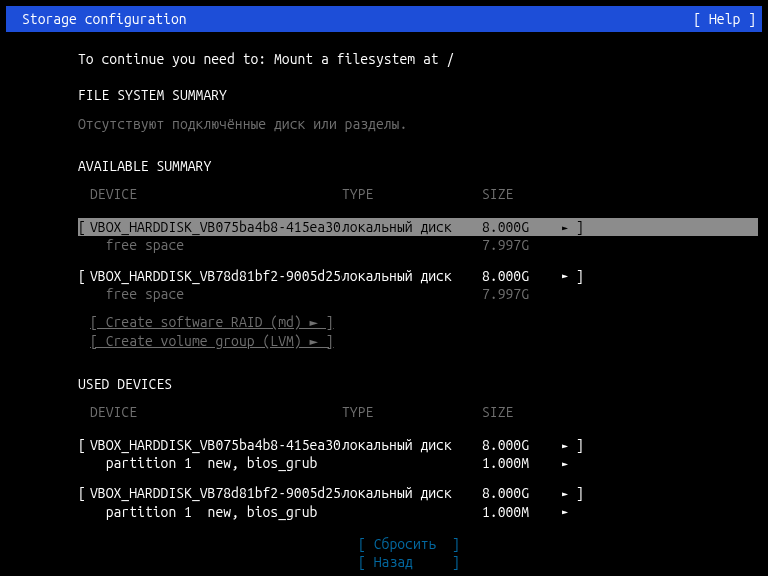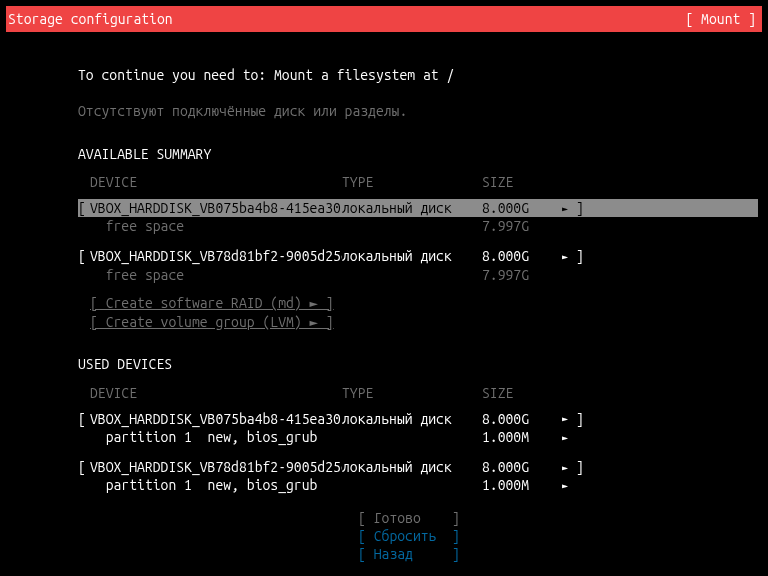--- a/index.html
+++ b/index.html
@@ -8,40 +8,40 @@
     font-family:"Ubuntu Mono","DejaVu Sans Mono","Courier New",monospace;
     font-size:14px;
     line-height:1.3;
     color:#e5e5e5;
     width:768px;
     height:576px;
     overflow:hidden;
   }
   .screen { width:768px; height:576px; display:flex; flex-direction:column; }
   .titlebar {
-    background:#ef4444;
+    background:#1d4ed8;
     color:#fff;
     display:flex;
     justify-content:space-between;
-    padding:4px 6px 4px 2px;
-    margin:6px 6px 16px 6px;
+    padding:4px 6px 4px 16px;
+    margin:6px 6px 0 6px;
   }
   .content { padding:10px 10px 4px 60px; flex:1; }
   .continue { color:#fff; margin:8px 18px 18px 18px; }
   .section-title { color:#fff; margin:0 18px 10px 18px; }
   .dim { color:#707070; }
   .indent { margin-left:18px; }
   .headers, .row {
     display:grid;
     grid-template-columns: 12px 252px 140px 72px 22px 12px;
     column-gap:0;
     align-items:center;
     white-space:pre;
   }
-  .headers { color:#707070; margin-bottom:8px; }
+  .headers { color:#707070; margin-bottom:15px; }
   .row { color:#fff; }
   .row.sel { background:#8c8c8c; color:#000; }
   .row.dimrow { color:#707070; }
   .c-lb { text-align:left; }
   .c-rb { text-align:left; }
   .c-dev { overflow:hidden; text-overflow:clip; }
   .c-type { }
   .c-size { text-align:left; padding-right:6px; }
   .c-arrow { text-align:center; font-size:10px; }
   .block { margin-bottom:14px; }
@@ -50,29 +50,30 @@
   .btn-line { white-space:pre; }
   .btn-disabled { color:#707070; }
   .btn-enabled { color:#0369a1; }
 </style>
 </head>
 <body>
 
 <div class="screen">
   <div class="titlebar">
     <span>Storage configuration</span>
-    <span>[ Mount ]</span>
+    <span>[ Help ]</span>
   </div>
 
   <div class="content">
 
     <div class="continue">
       <span>To continue you need to: </span><span>Mount a filesystem at /</span>
     </div>
 
+    <div class="section-title">FILE SYSTEM SUMMARY</div>
     <div class="indent dim block">Отсутствуют подключённые диск или разделы.</div>
     <div style="height:10px"></div>
 
     <div class="section-title">AVAILABLE SUMMARY</div>
     <div class="indent block">
       <div class="headers">
         <span class="c-lb"></span>
         <span class="c-dev">DEVICE</span>
         <span class="c-type">TYPE</span>
         <span class="c-size">SIZE</span>
@@ -106,20 +107,19 @@
           <div class="row"><span class="c-lb">[</span><span class="c-dev">VBOX_HARDDISK_VB075ba4b8-415ea30f</span><span class="c-type">локальный диск</span><span class="c-size">8.000G</span><span class="c-arrow">►</span><span class="c-rb">]</span></div>
           <div class="row"><span class="c-lb"></span><span class="c-dev">  partition 1  new, bios_grub</span><span class="c-type"></span><span class="c-size">1.000M</span><span class="c-arrow">►</span><span class="c-rb"></span></div>
           <div style="height: 12px;"></div>
           <div class="row"><span class="c-lb">[</span><span class="c-dev">VBOX_HARDDISK_VB78d81bf2-9005d25d</span><span class="c-type">локальный диск</span><span class="c-size">8.000G</span><span class="c-arrow">►</span><span class="c-rb">]</span></div>
           <div class="row"><span class="c-lb"></span><span class="c-dev">  partition 1  new, bios_grub</span><span class="c-type"></span><span class="c-size">1.000M</span><span class="c-arrow">►</span><span class="c-rb"></span></div>
         </div>
     </div>
 
     <div class="footer-buttons">
       <div id="buttons">
-          <div class="btn-line btn-disabled">[ Готово    ]</div>
           <div class="btn-line btn-enabled">[ Сбросить  ]</div>
           <div class="btn-line btn-enabled">[ Назад     ]</div>
         </div>
     </div>
 
   </div>
 </div>
 
 </body></html>

